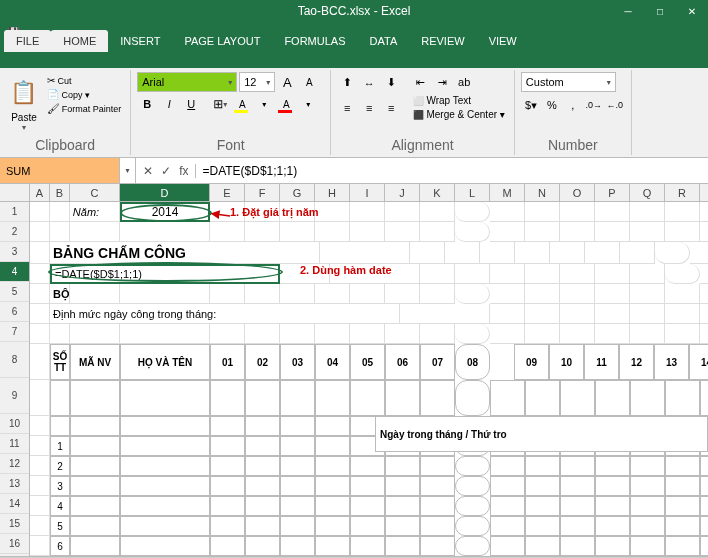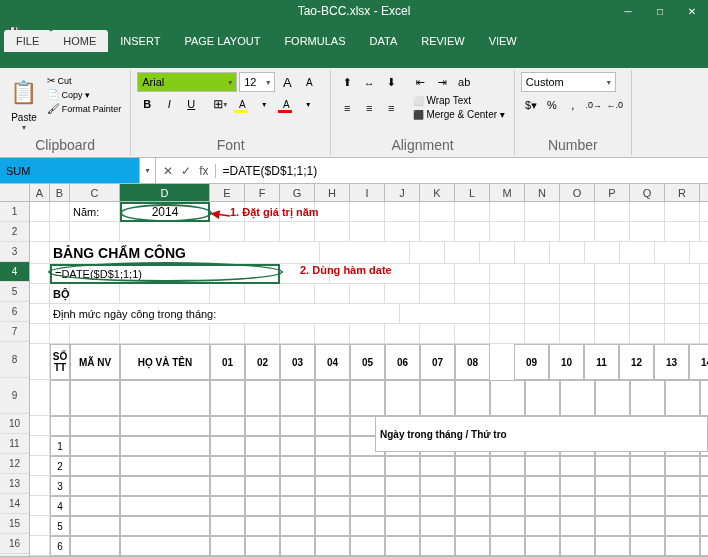--- a/index.html
+++ b/index.html
@@ -189,28 +189,28 @@
 
     
     .formula-bar {
       display: flex;
       align-items: center;
       border-bottom: 1px solid #bbb;
       height: 26px;
       background: white;
     }
     .name-box {
-      width: 140px;
+      width: 120px;
       border-right: 1px solid #bbb;
       padding: 12px 6px;
       font-size: 11px;
       height: 100%;
       display: flex;
       align-items: center;
-      background: #0ea5e9;
+      background: #fdba74;
     }
     .name-box-arrow {
       width: 16px;
       height: 100%;
       border-right: 1px solid #bbb;
       display: flex;
       align-items: center;
       justify-content: center;
       cursor: pointer;
       font-size: 8px;
@@ -322,21 +322,21 @@
     .cell.col-b { width: 20px; min-width: 20px; }
     .cell.col-c { width: 50px; min-width: 50px; }
     .cell.col-d { width: 90px; min-width: 90px; }
     .cell.col-e { width: 35px; min-width: 35px; }
     .cell.col-f { width: 35px; min-width: 35px; }
     .cell.col-g { width: 35px; min-width: 35px; }
     .cell.col-h { width: 35px; min-width: 35px; }
     .cell.col-i { width: 35px; min-width: 35px; }
     .cell.col-j { width: 35px; min-width: 35px; }
     .cell.col-k { width: 35px; min-width: 35px; }
-    .cell.col-l { width: 35px; min-width: 35px; }
+    .cell.col-l { width: 35px; min-width: 35px; border-radius: 12px; }
     .cell.col-m { width: 35px; min-width: 35px; }
     .cell.col-n { width: 35px; min-width: 35px; }
     .cell.col-o { width: 35px; min-width: 35px; }
     .cell.col-p { width: 35px; min-width: 35px; }
     .cell.col-q { width: 35px; min-width: 35px; }
     .cell.col-r { width: 35px; min-width: 35px; }
     .cell.col-s { width: 35px; min-width: 35px; }
 
     .grid-container {
       position: relative;
@@ -597,21 +597,21 @@
       <div class="row-num">14</div>
       <div class="row-num">15</div>
       <div class="row-num">16</div>
     </div>
 
     <div class="grid-container" style="position:relative; overflow:hidden;">
 
       <div class="grid-row row-1">
         <div class="cell col-a"></div>
         <div class="cell col-b"></div>
-        <div class="cell col-c" style="font-size:11px; justify-content:flex-start; padding-right:20px;">
+        <div class="cell col-c" style="font-size:11px; justify-content:center; padding-right:20px;font-style:italic;">
           <span>Năm:</span>
         </div>
         <div class="cell col-d" style="justify-content:center; background:#fff; border:2px solid #217346;">
           <span style="font-size:12px;">2014</span>
         </div>
         <div class="cell col-e"></div>
         <div class="cell col-f"></div>
         <div class="cell col-g"></div>
         <div class="cell col-h"></div>
         <div class="cell col-i"></div>

